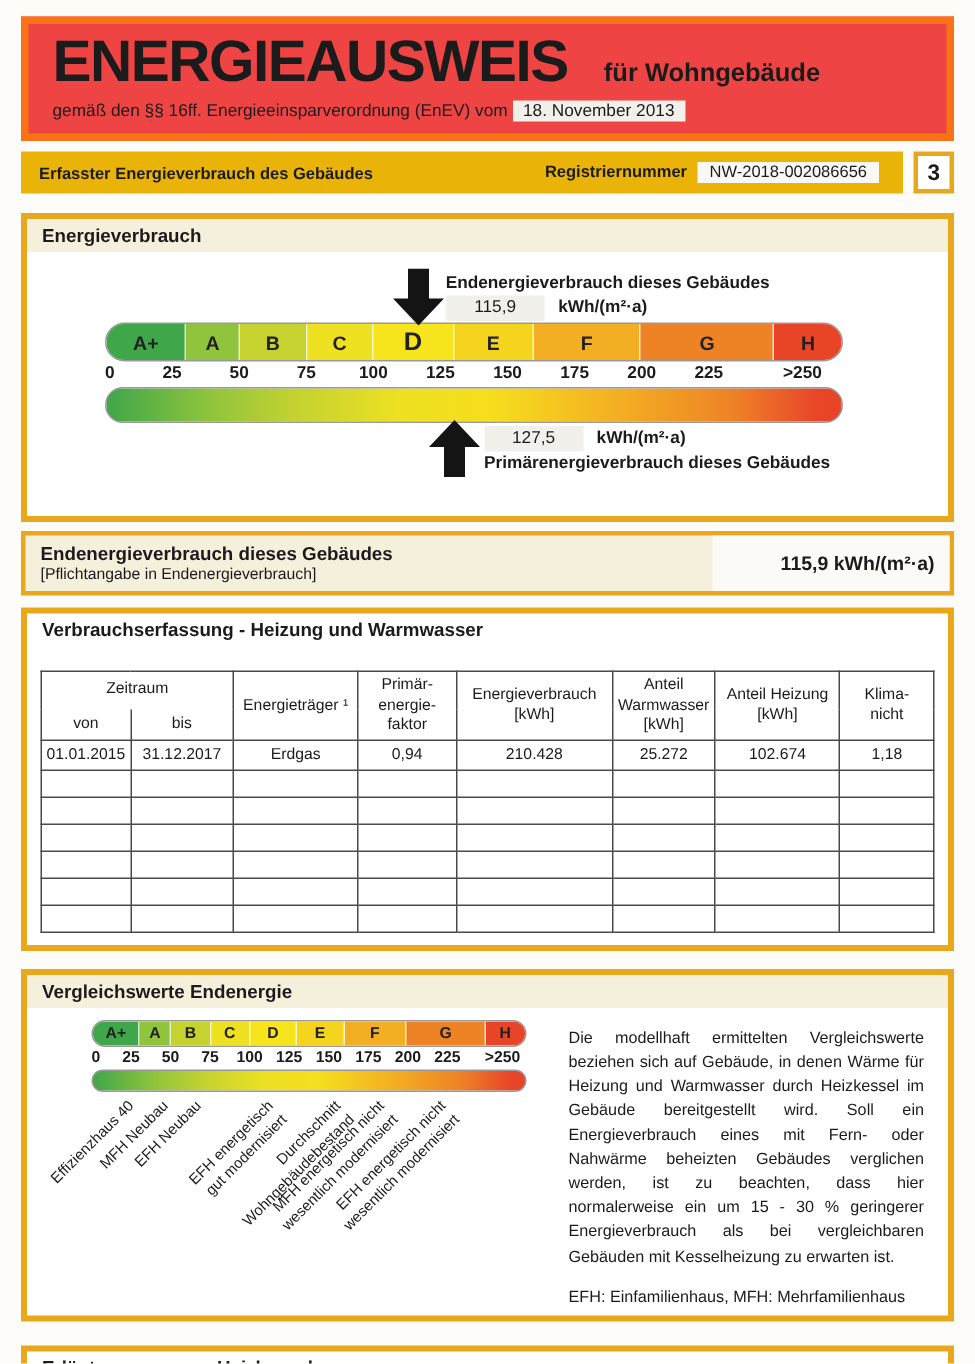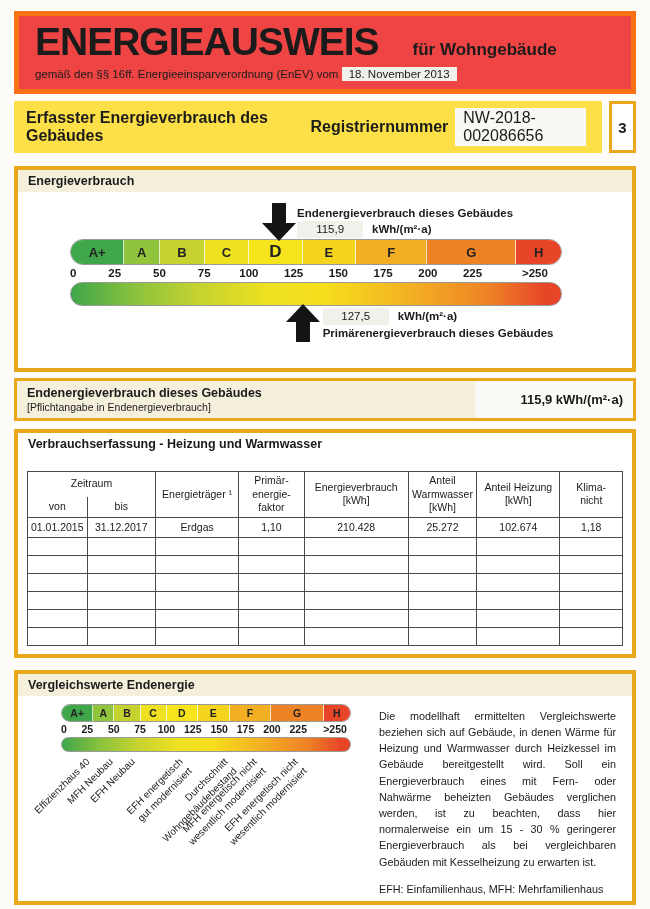--- a/index.html
+++ b/index.html
@@ -19,29 +19,29 @@
   .bold { font-weight: bold; }
 
   
   .hdr-box {
     border: 5px solid #f97316;
     background: #ef4444;
     padding: 4px 20px 9px 16px;
   }
   .hdr-title-row { display: flex; align-items: baseline; }
   .hdr-title { font-size: 39px; font-weight: bold; letter-spacing: -1px; }
-  .hdr-sub { font-size: 17px; font-weight: bold; margin-left: 34px; }
+  .hdr-sub { font-size: 17px; font-weight: bold; margin-left: 24px; }
   .hdr-law { font-size: 11.5px; margin-top: 4px; }
   .litebox { background: #F1F0EA; padding: 1px 7px; }
 
   .meta-row { display: flex; margin-top: 7px; gap: 7px; }
   .meta-strip {
-    flex: 1; background: #fde047;
-    display: flex; align-items: center; justify-content: space-between;
-    padding: 7px 12px; font-size: 16px;
+    flex: 1; background: #eab308;
+    display: flex; align-items: flex-end; justify-content: space-between;
+    padding: 7px 12px; font-size: 11px;
   }
   .reg { display: flex; align-items: center; gap: 7px; margin-right: 4px; }
   .reg-value { background: #F9F8F4; padding: 1px 8px; font-weight: normal; }
   .page-num {
     width: 27px; border: 3px solid #E9A81B; background: #fff;
     display: flex; align-items: center; justify-content: center;
     font-size: 15px; font-weight: bold;
   }
 
   
@@ -266,21 +266,21 @@
         <tr>
           <th class="no-bt">von</th>
           <th class="no-bt">bis</th>
         </tr>
       </thead>
       <tbody id="table-body">
           <tr class="data">
             <td>01.01.2015</td>
             <td>31.12.2017</td>
             <td>Erdgas</td>
-            <td>1,10</td>
+            <td>0,94</td>
             <td>210.428</td>
             <td>25.272</td>
             <td>102.674</td>
             <td>1,18</td>
           </tr>
           <tr class="empty">
             <td></td>
             <td></td>
             <td></td>
             <td></td>

